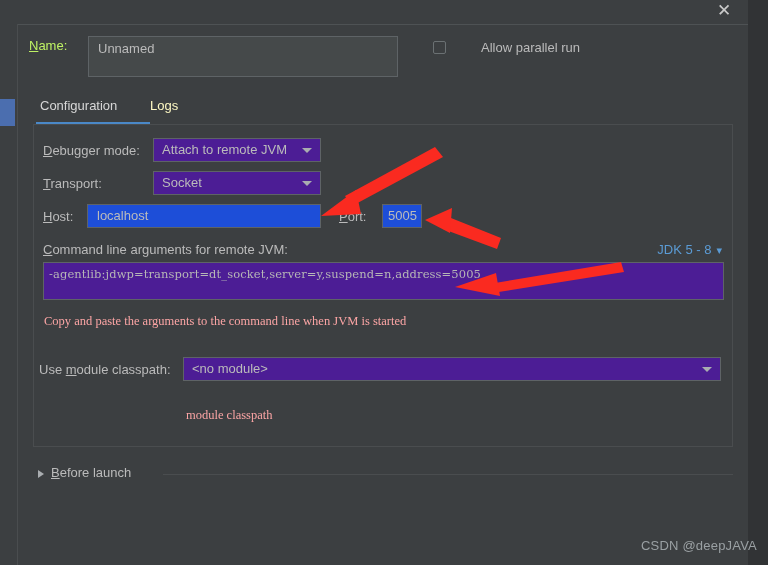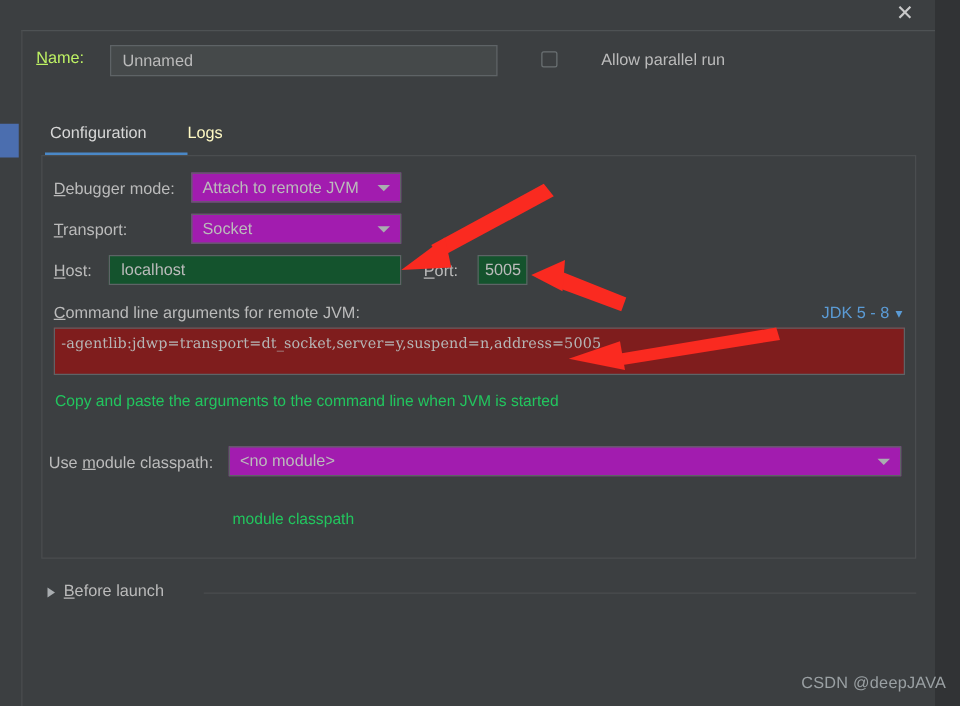--- a/index.html
+++ b/index.html
@@ -42,21 +42,21 @@
     position:absolute;left:0px;top:99px;width:15px;height:27px;background:#4b6eaf;
   }
 
   
   .name-row{position:absolute;left:0;top:36px;width:748px;height:30px;}
   .name-label{
     position:absolute;left:29px;top:2px;font-size:13px;color:#bef264;
   }
   .name-label u{text-decoration:underline;}
   .name-input{
-    position:absolute;left:88px;top:0px;width:310px;height:25px;
+    position:absolute;left:88px;top:0px;width:310px;height:41px;
     background:#45494a;border:1px solid #5e6366;box-sizing:border-box;
     color:#bbbbbb;font-size:13px;
     padding:0 0 0 9px;line-height:23px;
   }
   .cbx-wrap{position:absolute;top:4px;display:flex;align-items:center;gap:7px;}
   .cbx{
     width:13px;height:13px;box-sizing:border-box;
     border:1px solid #6b7173;background:#3c3f41;border-radius:2px;
     display:inline-block;
   }
@@ -78,53 +78,53 @@
   
   .panel{
     position:absolute;left:33px;top:124px;width:700px;height:323px;
     border:1px solid #4a4d4f;box-sizing:border-box;background:#3c3f41;padding-left:44px;
   }
   .flabel{position:absolute;font-size:13px;color:#bbbbbb;white-space:nowrap;}
   .flabel u{text-decoration:underline;}
 
   .combo{
     position:absolute;box-sizing:border-box;height:24px;
-    background:#a21caf;border:1px solid #5e6366;
+    background:#4c1d95;border:1px solid #5e6366;
     color:#bbbbbb;font-size:13px;line-height:22px;padding-left:8px;
   }
   .combo .arrow{
     position:absolute;right:8px;top:9px;
     width:0;height:0;border-left:5px solid transparent;border-right:5px solid transparent;
     border-top:5px solid #a9adb0;
   }
   .textfield{
     position:absolute;box-sizing:border-box;height:24px;
-    background:#14532d;border:1px solid #5e6366;
+    background:#1d4ed8;border:1px solid #5e6366;
     color:#bbbbbb;font-size:13px;line-height:22px;padding-left:9px;
   }
 
   .jdk{
     position:absolute;font-size:13px;color:#5b9bd5;
   }
   .jdk .chev{
     display:inline-block;margin-left:5px;color:#5b9bd5;font-size:11px;
   }
 
   .args-box{
     position:absolute;left:9px;top:137px;width:681px;height:38px;
-    box-sizing:border-box;background:#7f1d1d;border:1px solid #5e6366;
+    box-sizing:border-box;background:#4c1d95;border:1px solid #5e6366;
   }
   .args-text{
     position:absolute;left:5px;top:4px;
     font-family:"DejaVu Serif", serif;
     font-size:11.5px;color:#b6b6b6;letter-spacing:0.1px;white-space:nowrap;
   }
 
   .hint{
-    position:absolute;font-size:12.5px;color:#22c55e;
+    position:absolute;font-size:12.5px;color:#fca5a5;font-family:Liberation Serif, serif;
   }
 
   
   .before-launch{position:absolute;left:33px;top:465px;width:700px;height:20px;}
   .bl-tri{
     position:absolute;left:5px;top:5px;width:0;height:0;
     border-top:4.5px solid transparent;border-bottom:4.5px solid transparent;
     border-left:6px solid #a9adb0;
   }
   .bl-label{position:absolute;left:18px;top:0px;font-size:13px;color:#bbbbbb;}

